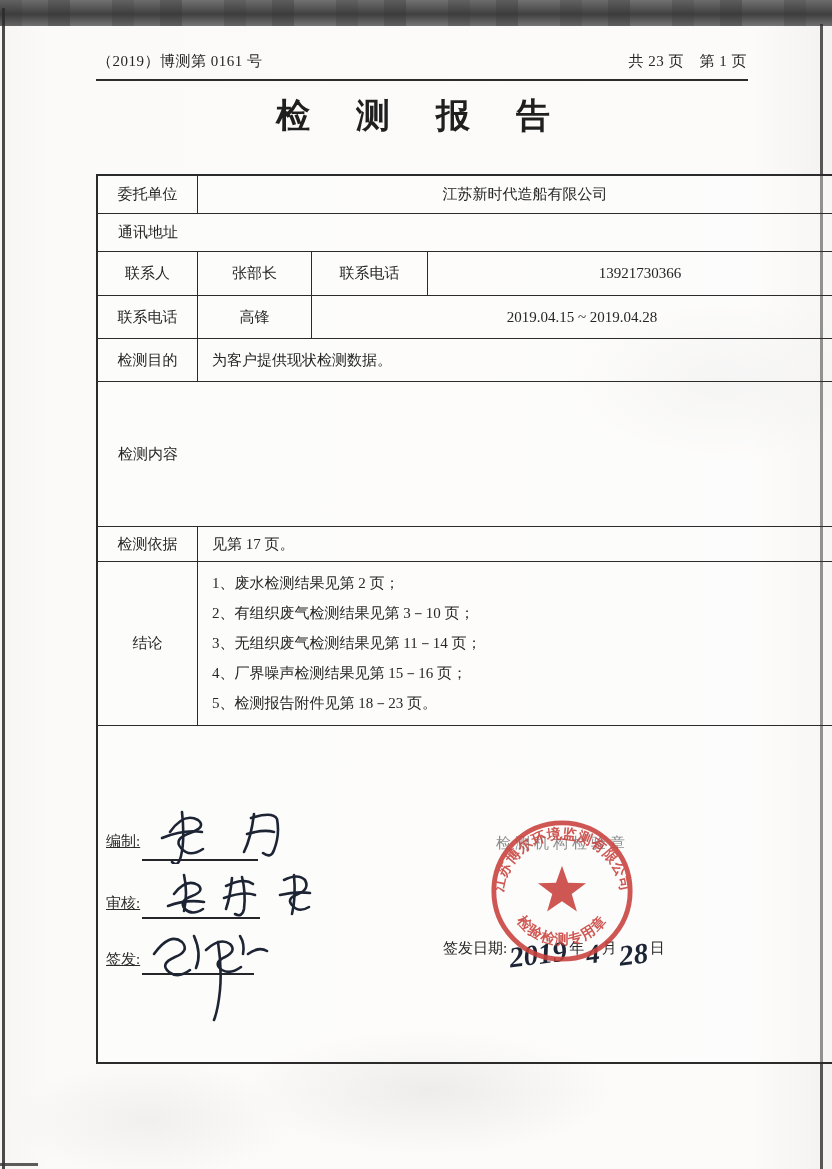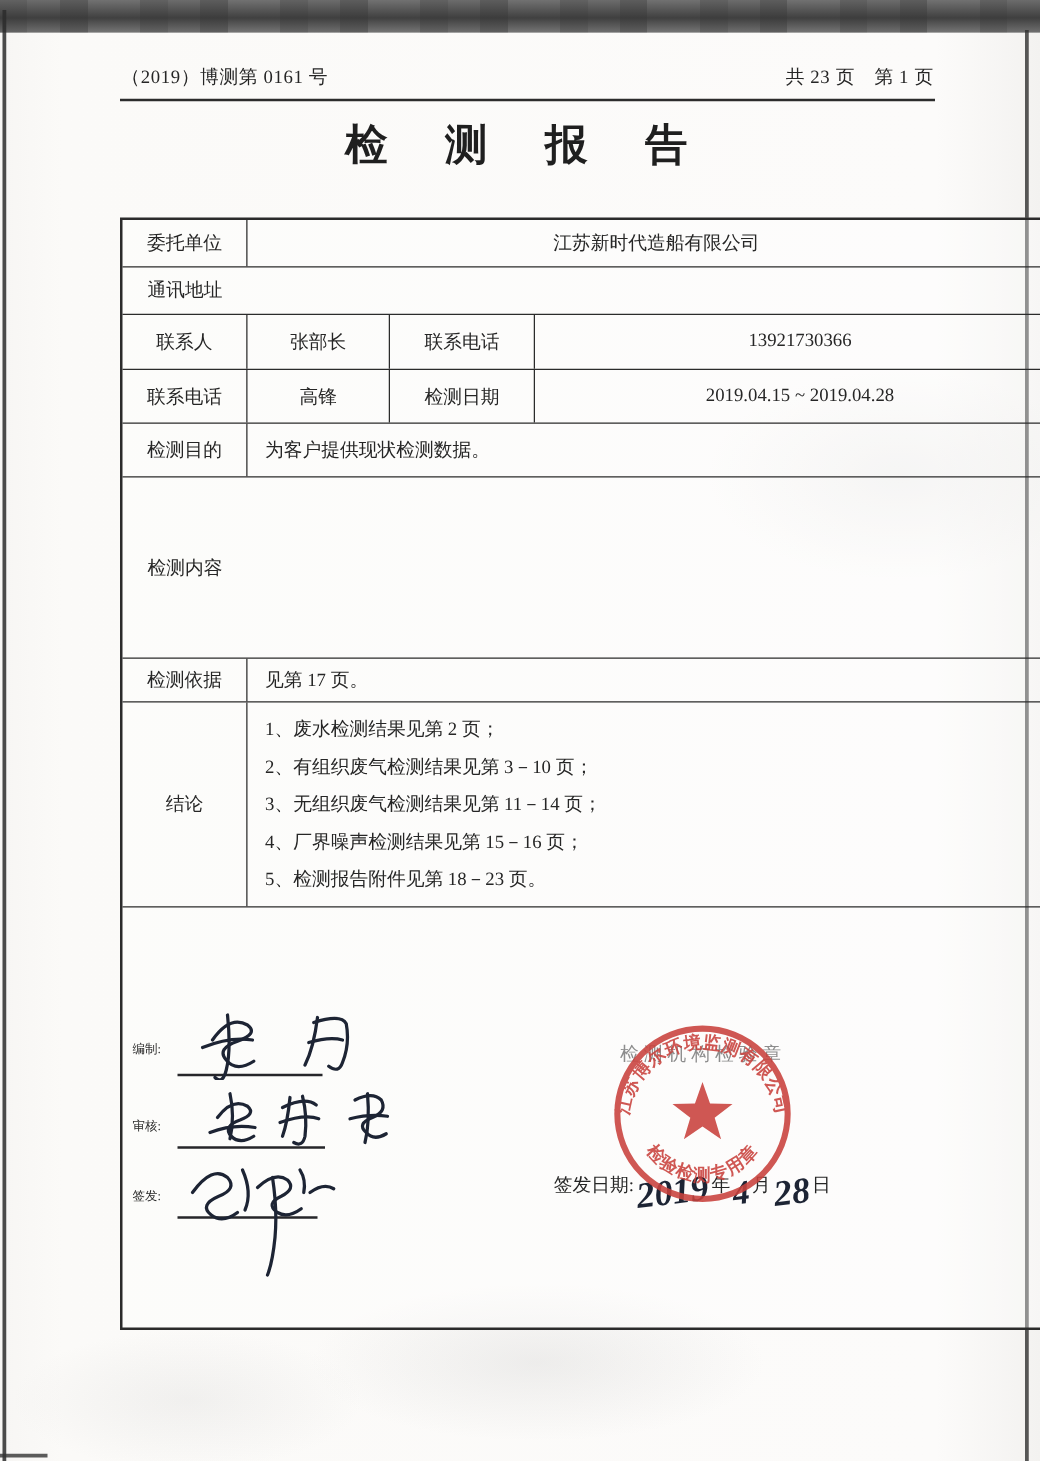--- a/index.html
+++ b/index.html
@@ -37,21 +37,21 @@
   .c2{width:114px;flex:none;}
   .c3{width:116px;flex:none;}
   .cfill{flex:1;}
   .left{justify-content:flex-start;padding-left:14px;}
   .lines{flex-direction:column;align-items:flex-start;justify-content:center;padding-left:14px;}
   .lines .line{height:29px;display:flex;align-items:center;}
   .lines.wide .line{height:30px;text-align:right;}
   .h38{height:38px;} .h44{height:44px;} .h43{height:43px;} .h145{height:145px;} .h35{height:35px;} .h164{height:164px;} .h336{height:336px;}
 
   .sigzone{position:relative;flex-direction:column;align-items:stretch;justify-content:flex-start;}
-  .sig-label{position:absolute;font-size:10px;color:#2a2a2a;}
+  .sig-label{position:absolute;font-size:15px;color:#2a2a2a;text-decoration:underline;}
   .sig-line{position:absolute;height:2px;background:#26262a;}
   .sig-svg{position:absolute;}
   .sig-svg path{fill:none;stroke:#1d2434;stroke-width:2.6;stroke-linecap:round;stroke-linejoin:round;}
 
   .stamp-caption{position:absolute;left:398px;top:108px;font-size:15px;letter-spacing:4px;color:#8d8d8d;z-index:1;}
   .stamp{position:absolute;left:391px;top:92px;width:146px;height:146px;z-index:3;opacity:.88;}
   .date-row{position:absolute;left:345px;top:212px;display:flex;align-items:center;font-size:15px;z-index:2;white-space:nowrap;}
   .hand{font-style:italic;font-weight:bold;color:#1d2434;transform:rotate(-7deg);display:inline-block;font-size:29px;line-height:20px;position:relative;top:6px;}
   .hand.month{font-size:27px;}
   .unit{margin:0 2px;}
@@ -83,21 +83,20 @@
     </div>
     <div class="row h44">
       <div class="cell c1">联系人</div>
       <div class="cell c2">张部长</div>
       <div class="cell c3">联系电话</div>
       <div class="cell cfill">13921730366</div>
     </div>
     <div class="row h43">
       <div class="cell c1">联系电话</div>
       <div class="cell c2">高锋</div>
-      <div class="cell c3">检测日期</div>
       <div class="cell cfill">2019.04.15 ~ 2019.04.28</div>
     </div>
     <div class="row h43">
       <div class="cell c1">检测目的</div>
       <div class="cell cfill left">为客户提供现状检测数据。</div>
     </div>
     <div class="row h145">
       <div class="cell c1">检测内容</div>
     </div>
     <div class="row h35">

